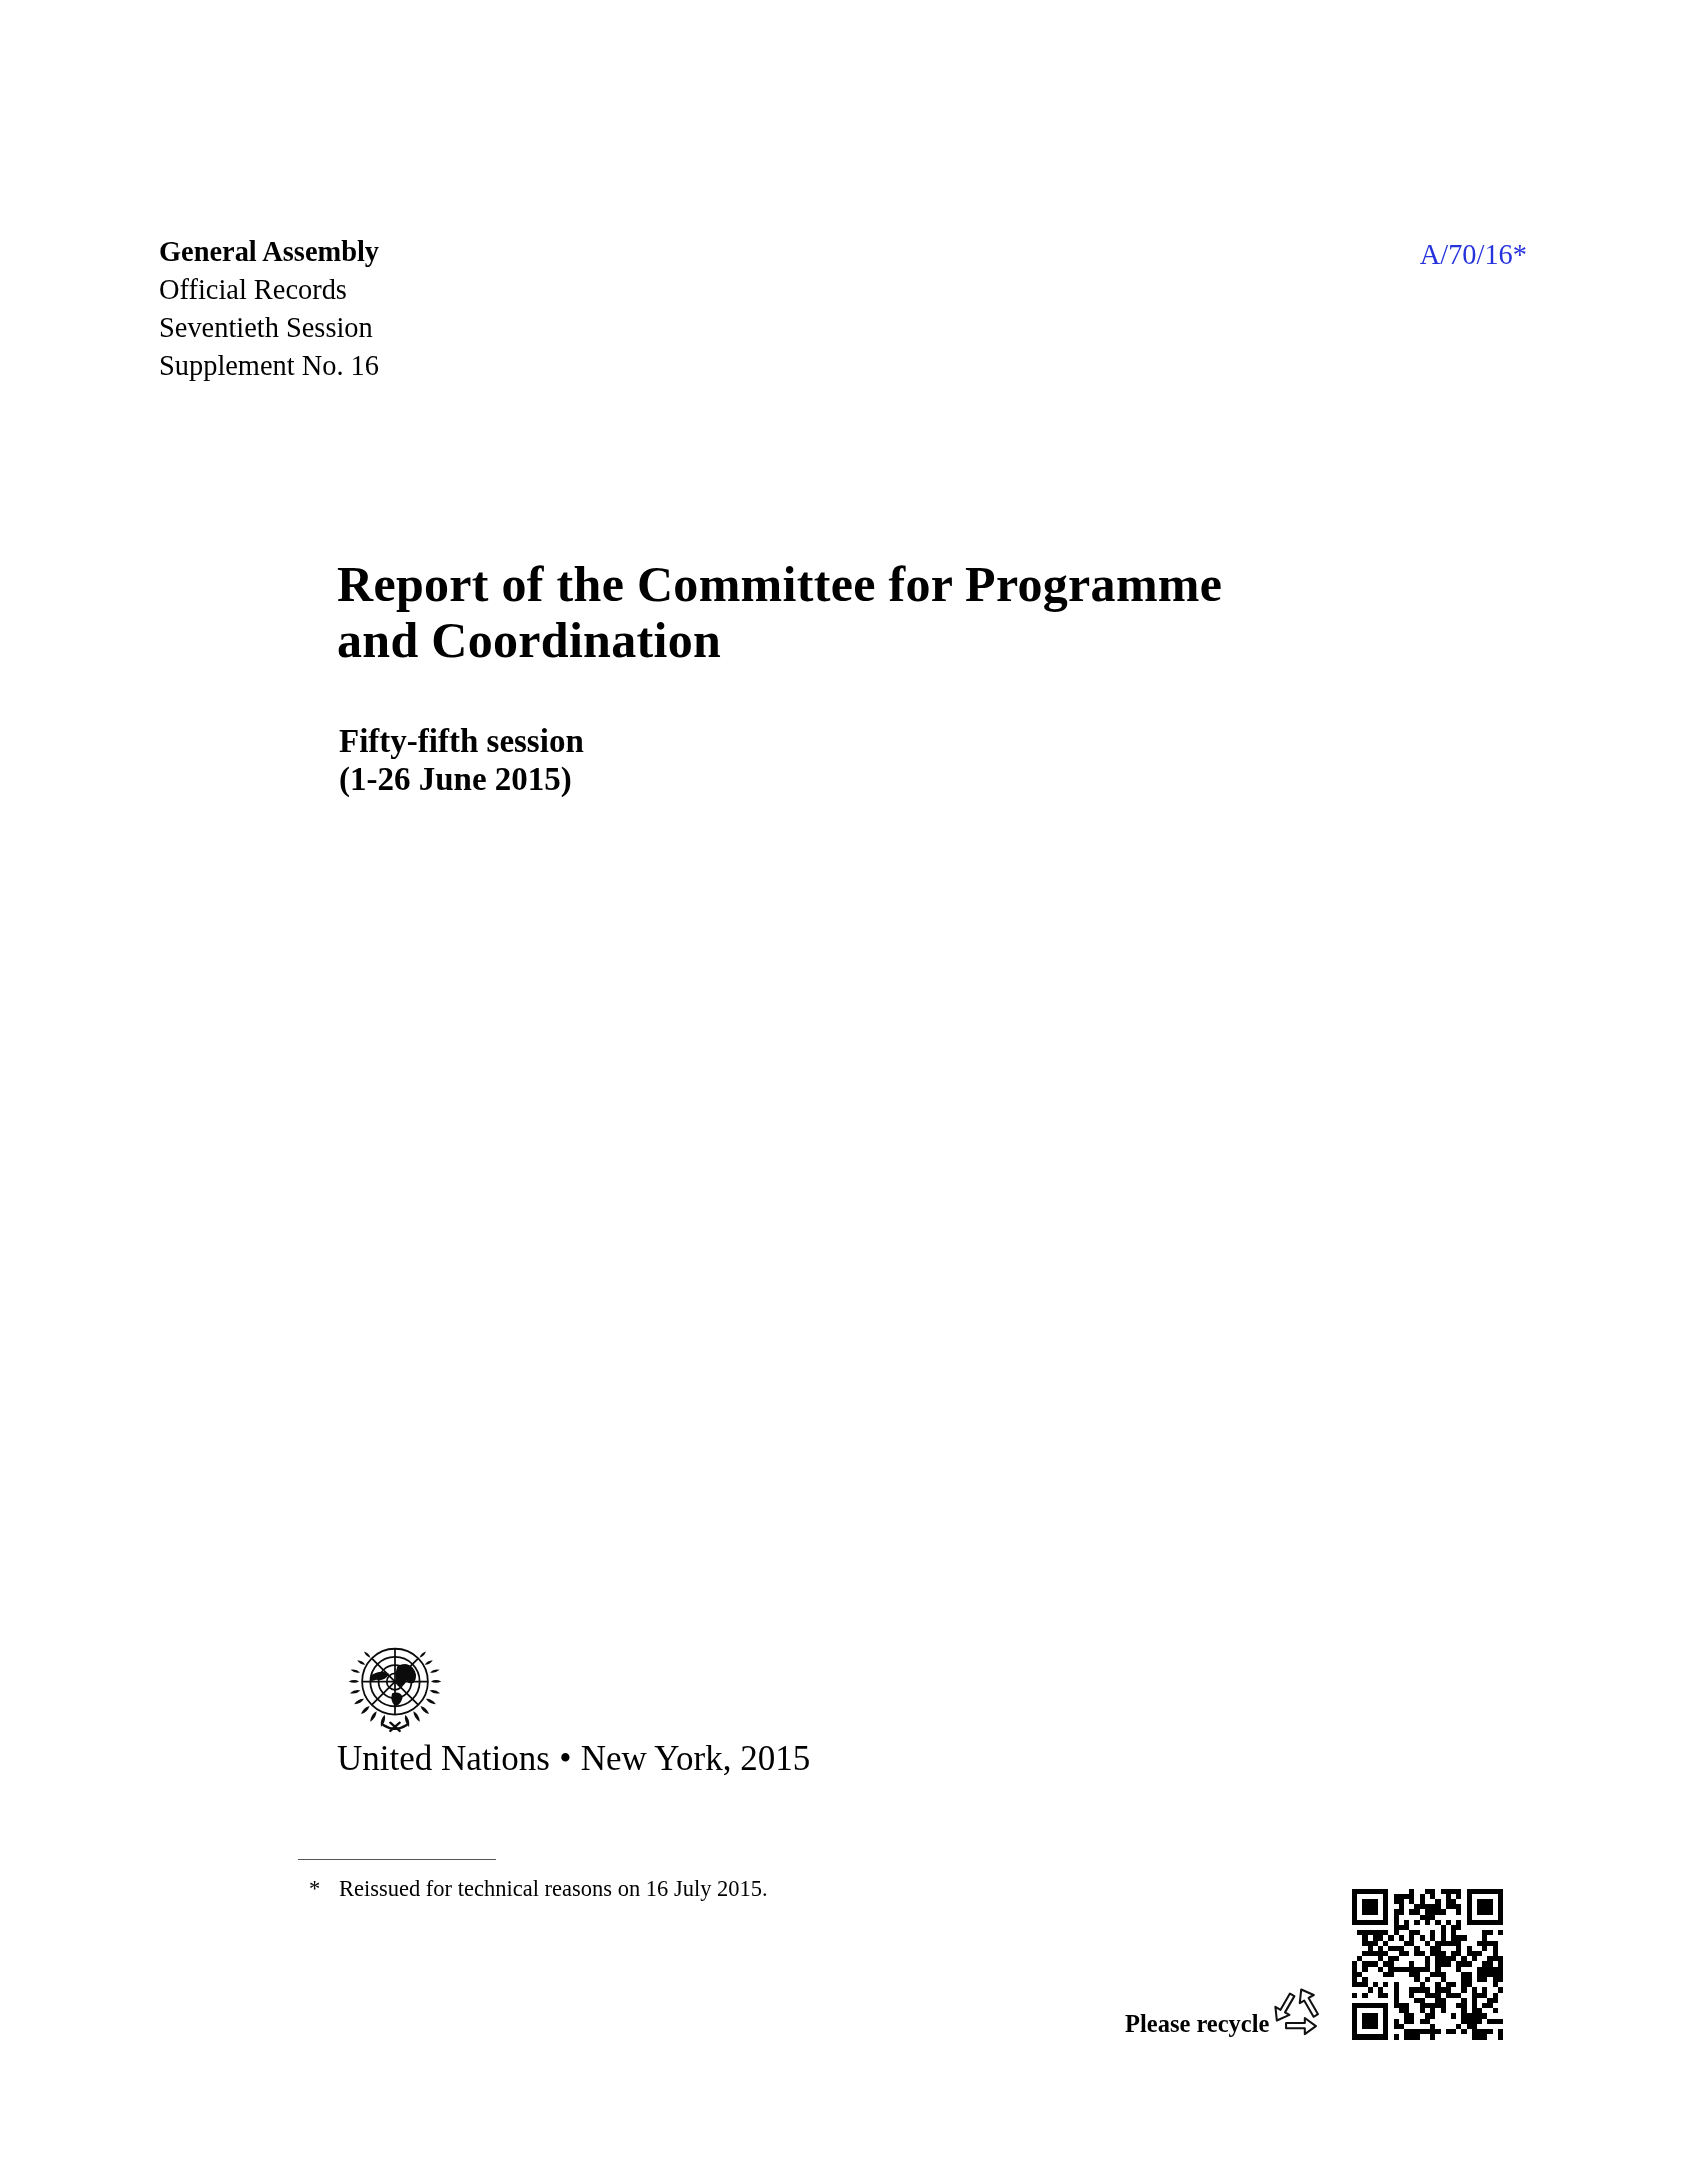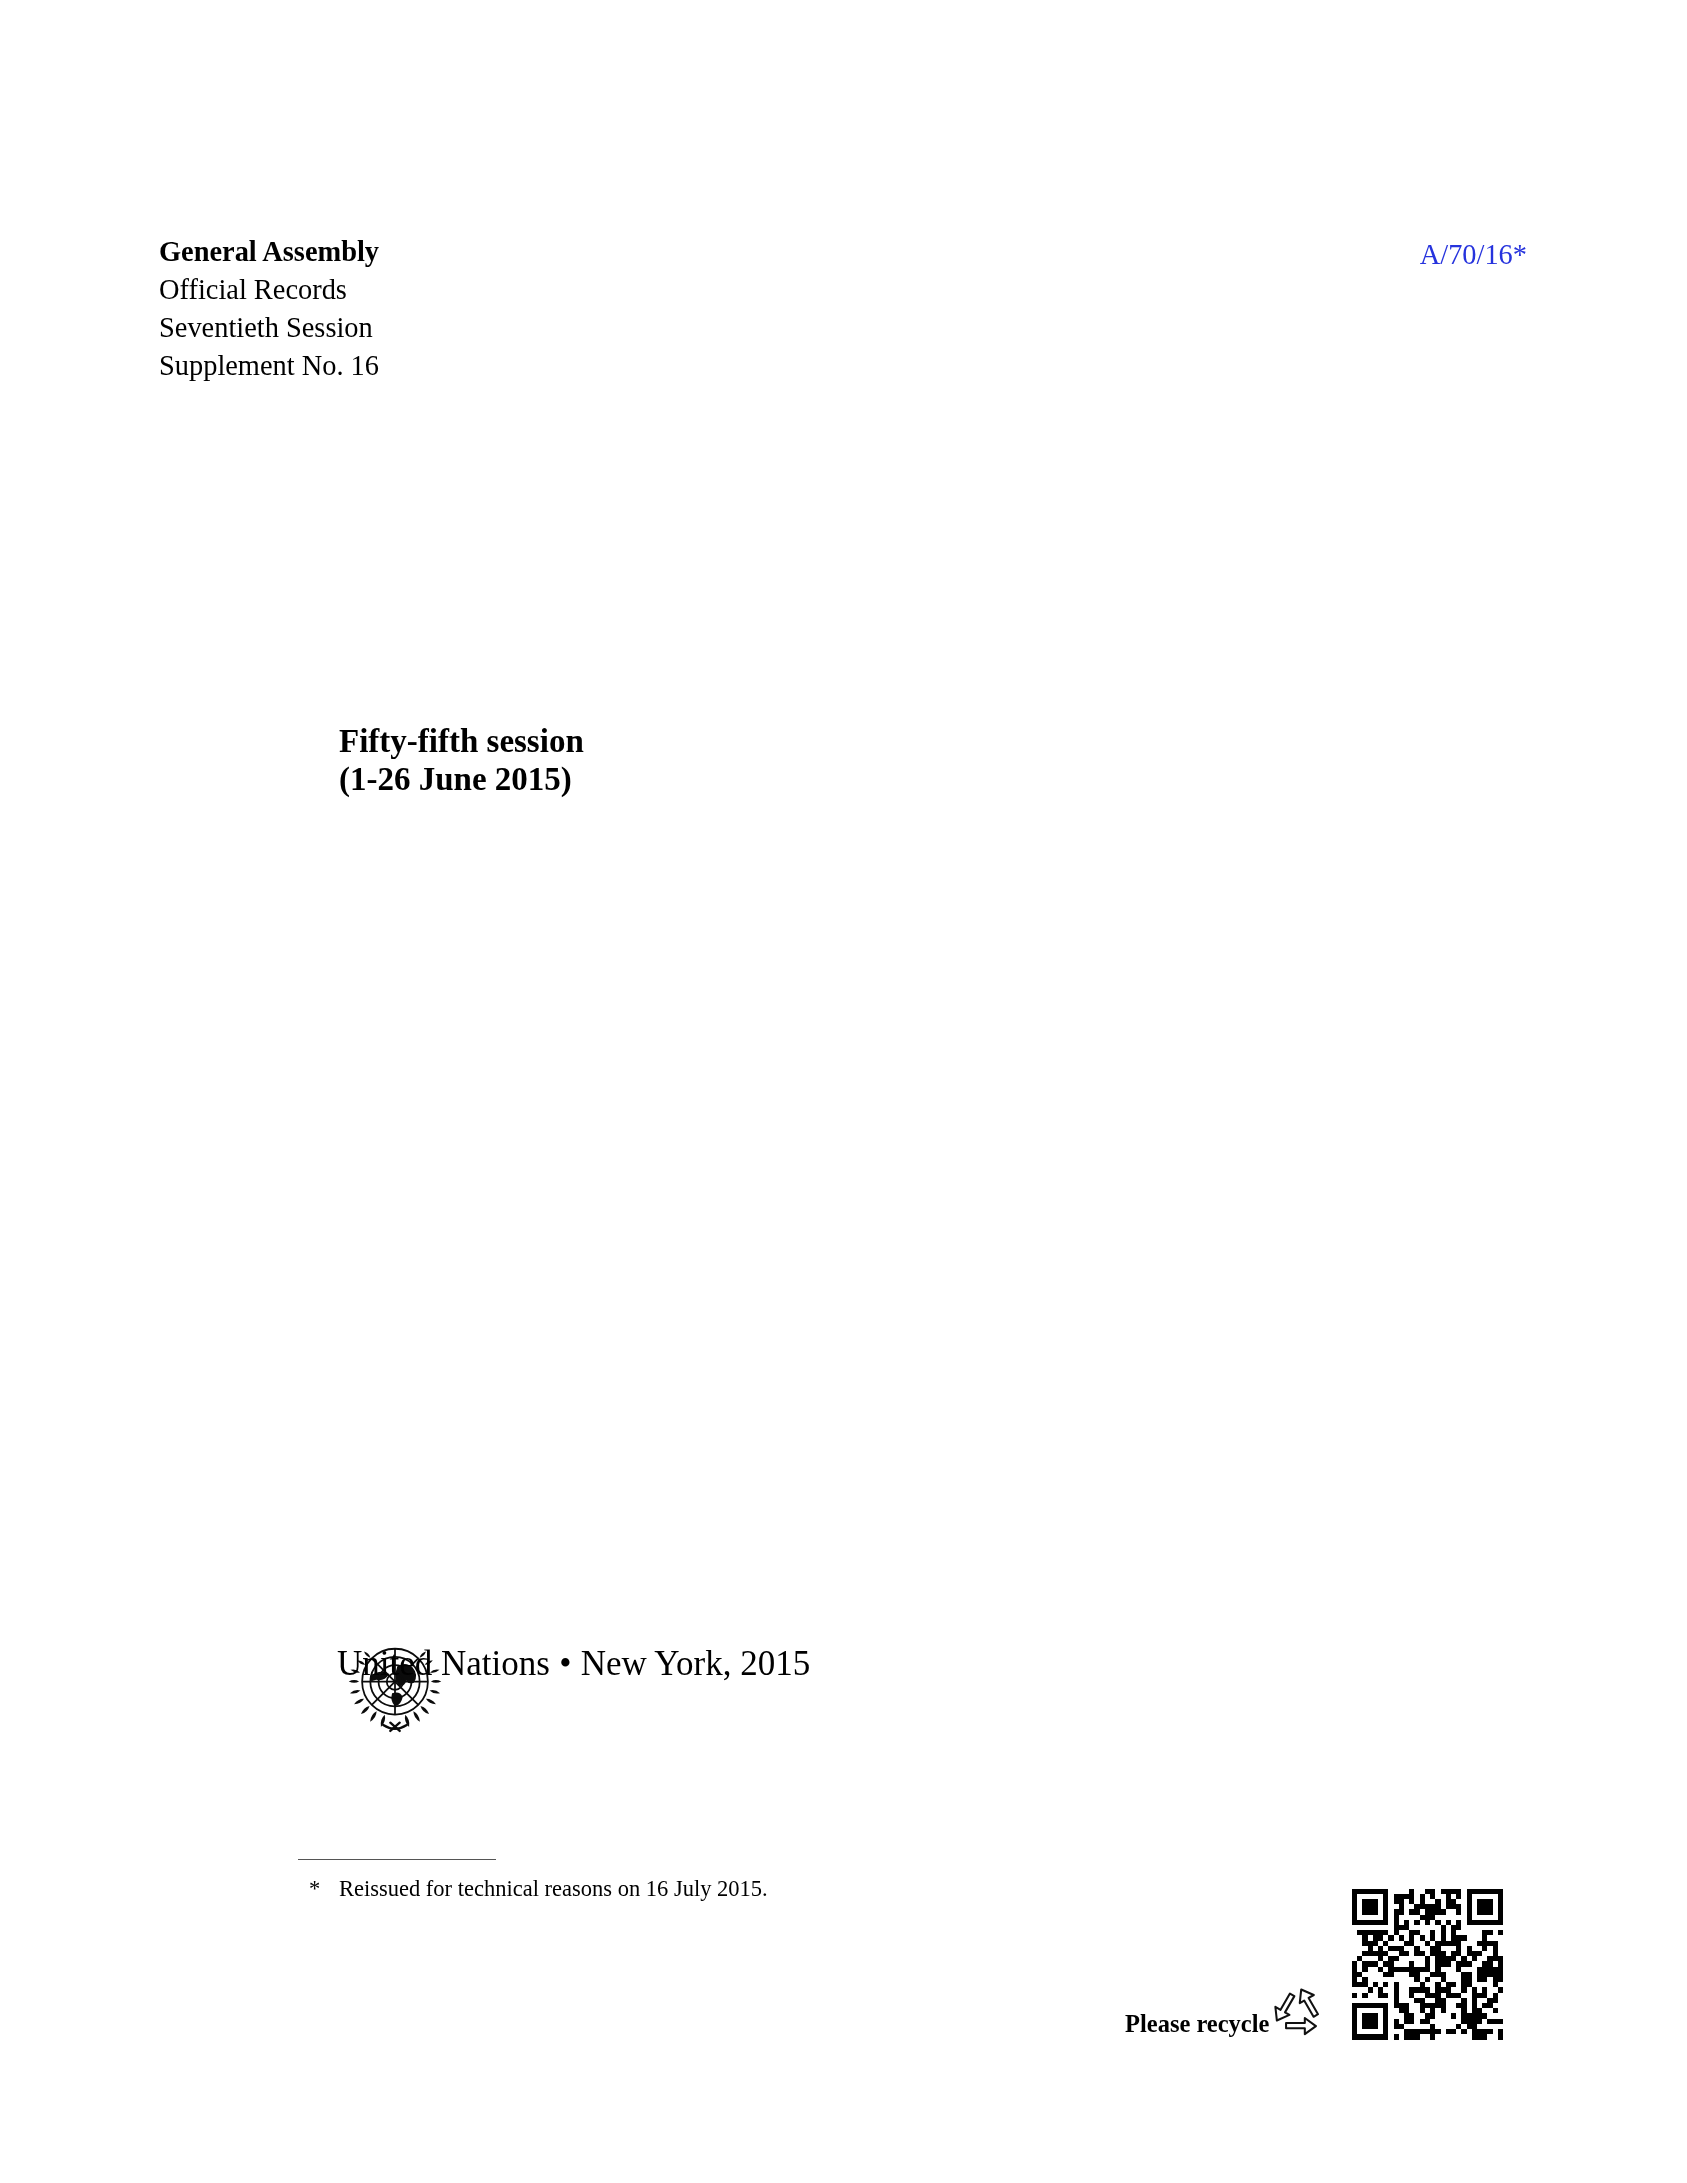--- a/index.html
+++ b/index.html
@@ -31,21 +31,21 @@
   .session-block{
     position:absolute;left:339px;top:722px;
     font-size:33px;line-height:38px;font-weight:bold;
   }
   
   .un-emblem{
     position:absolute;left:336px;top:1637px;
     width:118px;height:101px;
   }
   .imprint{
-    position:absolute;left:337px;top:1644px;
+    position:absolute;left:337px;top:1739px;
     font-size:35px;white-space:nowrap;
   }
   .imprint .bullet{padding:0 9.3px;}
   
   .footnote-rule{
     position:absolute;left:298px;top:1859px;
     width:198px;height:0;border-top:1.3px solid #555;
   }
   .footnote{
     position:absolute;left:301px;top:1876px;
@@ -72,20 +72,24 @@
 <div class="page">
 
   <div class="masthead-left">
     <div class="organ">General Assembly</div>
     <div>Official Records</div>
     <div>Seventieth Session</div>
     <div>Supplement No. 16</div>
   </div>
   <div class="doc-symbol">A/70/16*</div>
 
+  <h1 class="report-title">
+    <span>Report of the Committee for Programme</span><br>
+    <span>and Coordination</span>
+  </h1>
 
   <div class="session-block">
     <div>Fifty-fifth session</div>
     <div>(1-26 June 2015)</div>
   </div>
 
   <svg class="un-emblem" viewBox="0 0 200 172" xmlns="http://www.w3.org/2000/svg">
     <defs>
       <clipPath id="gc">
           <circle cx="100" cy="76" r="56"></circle>

